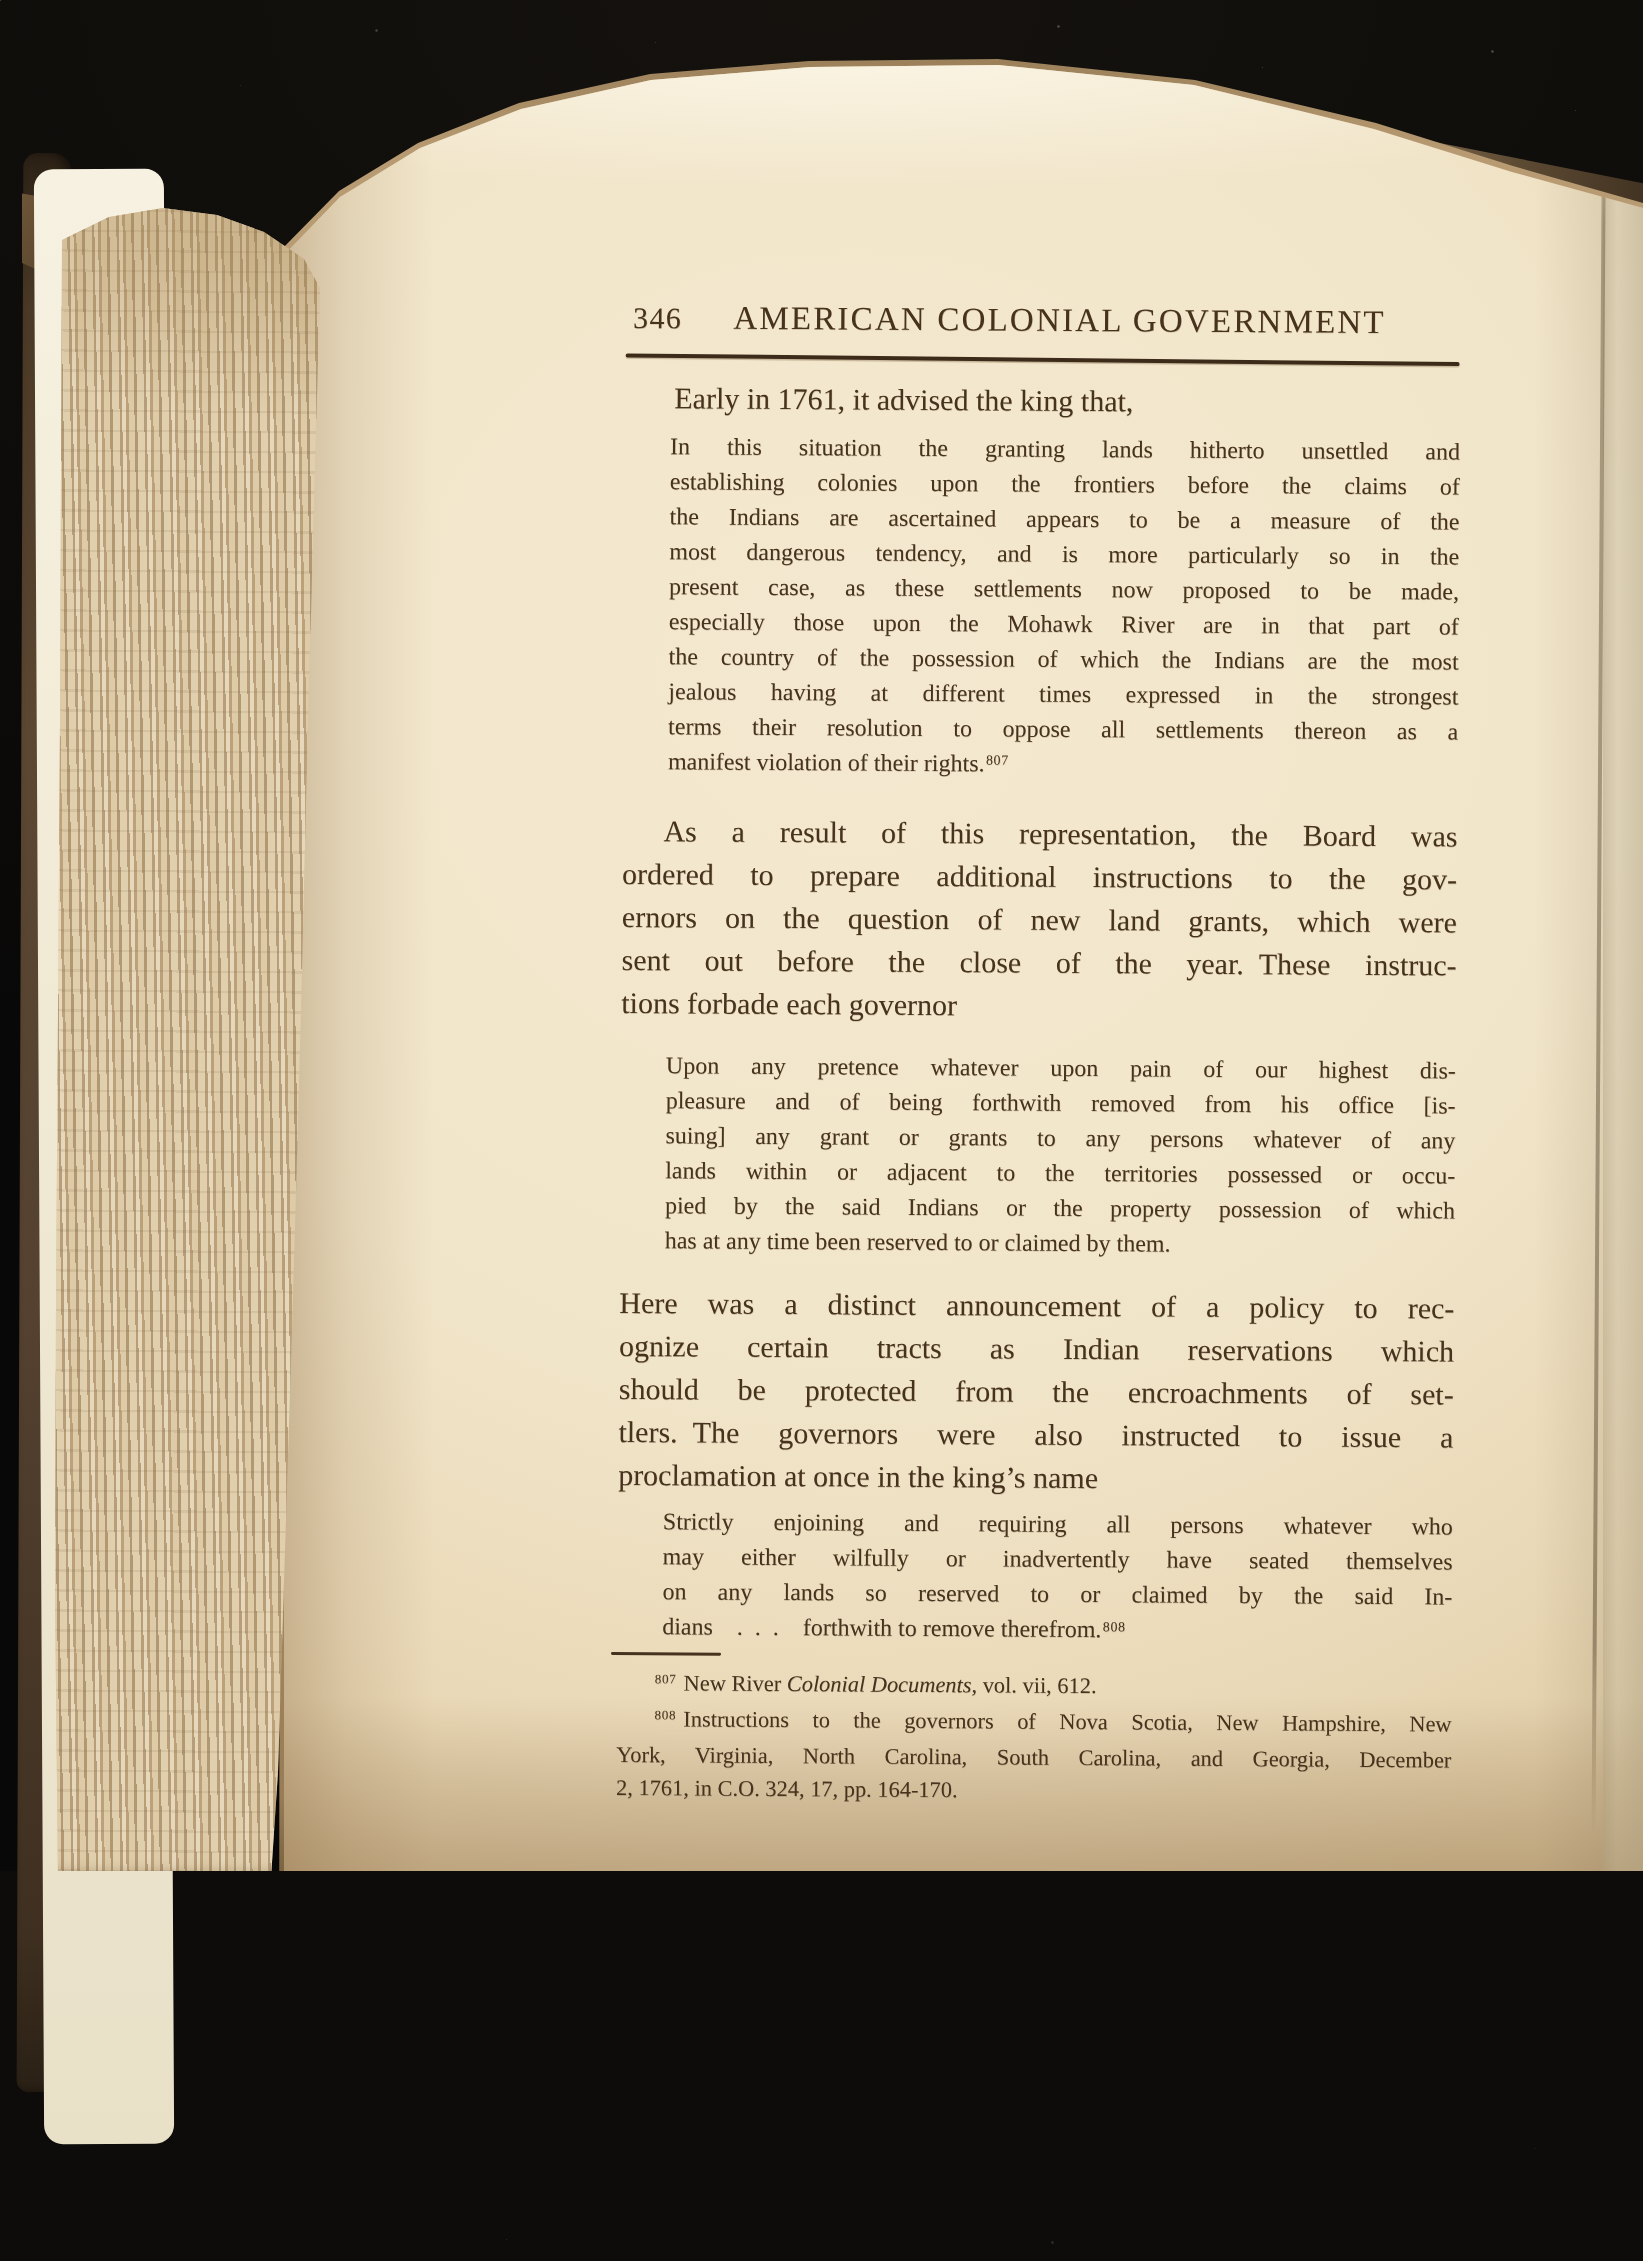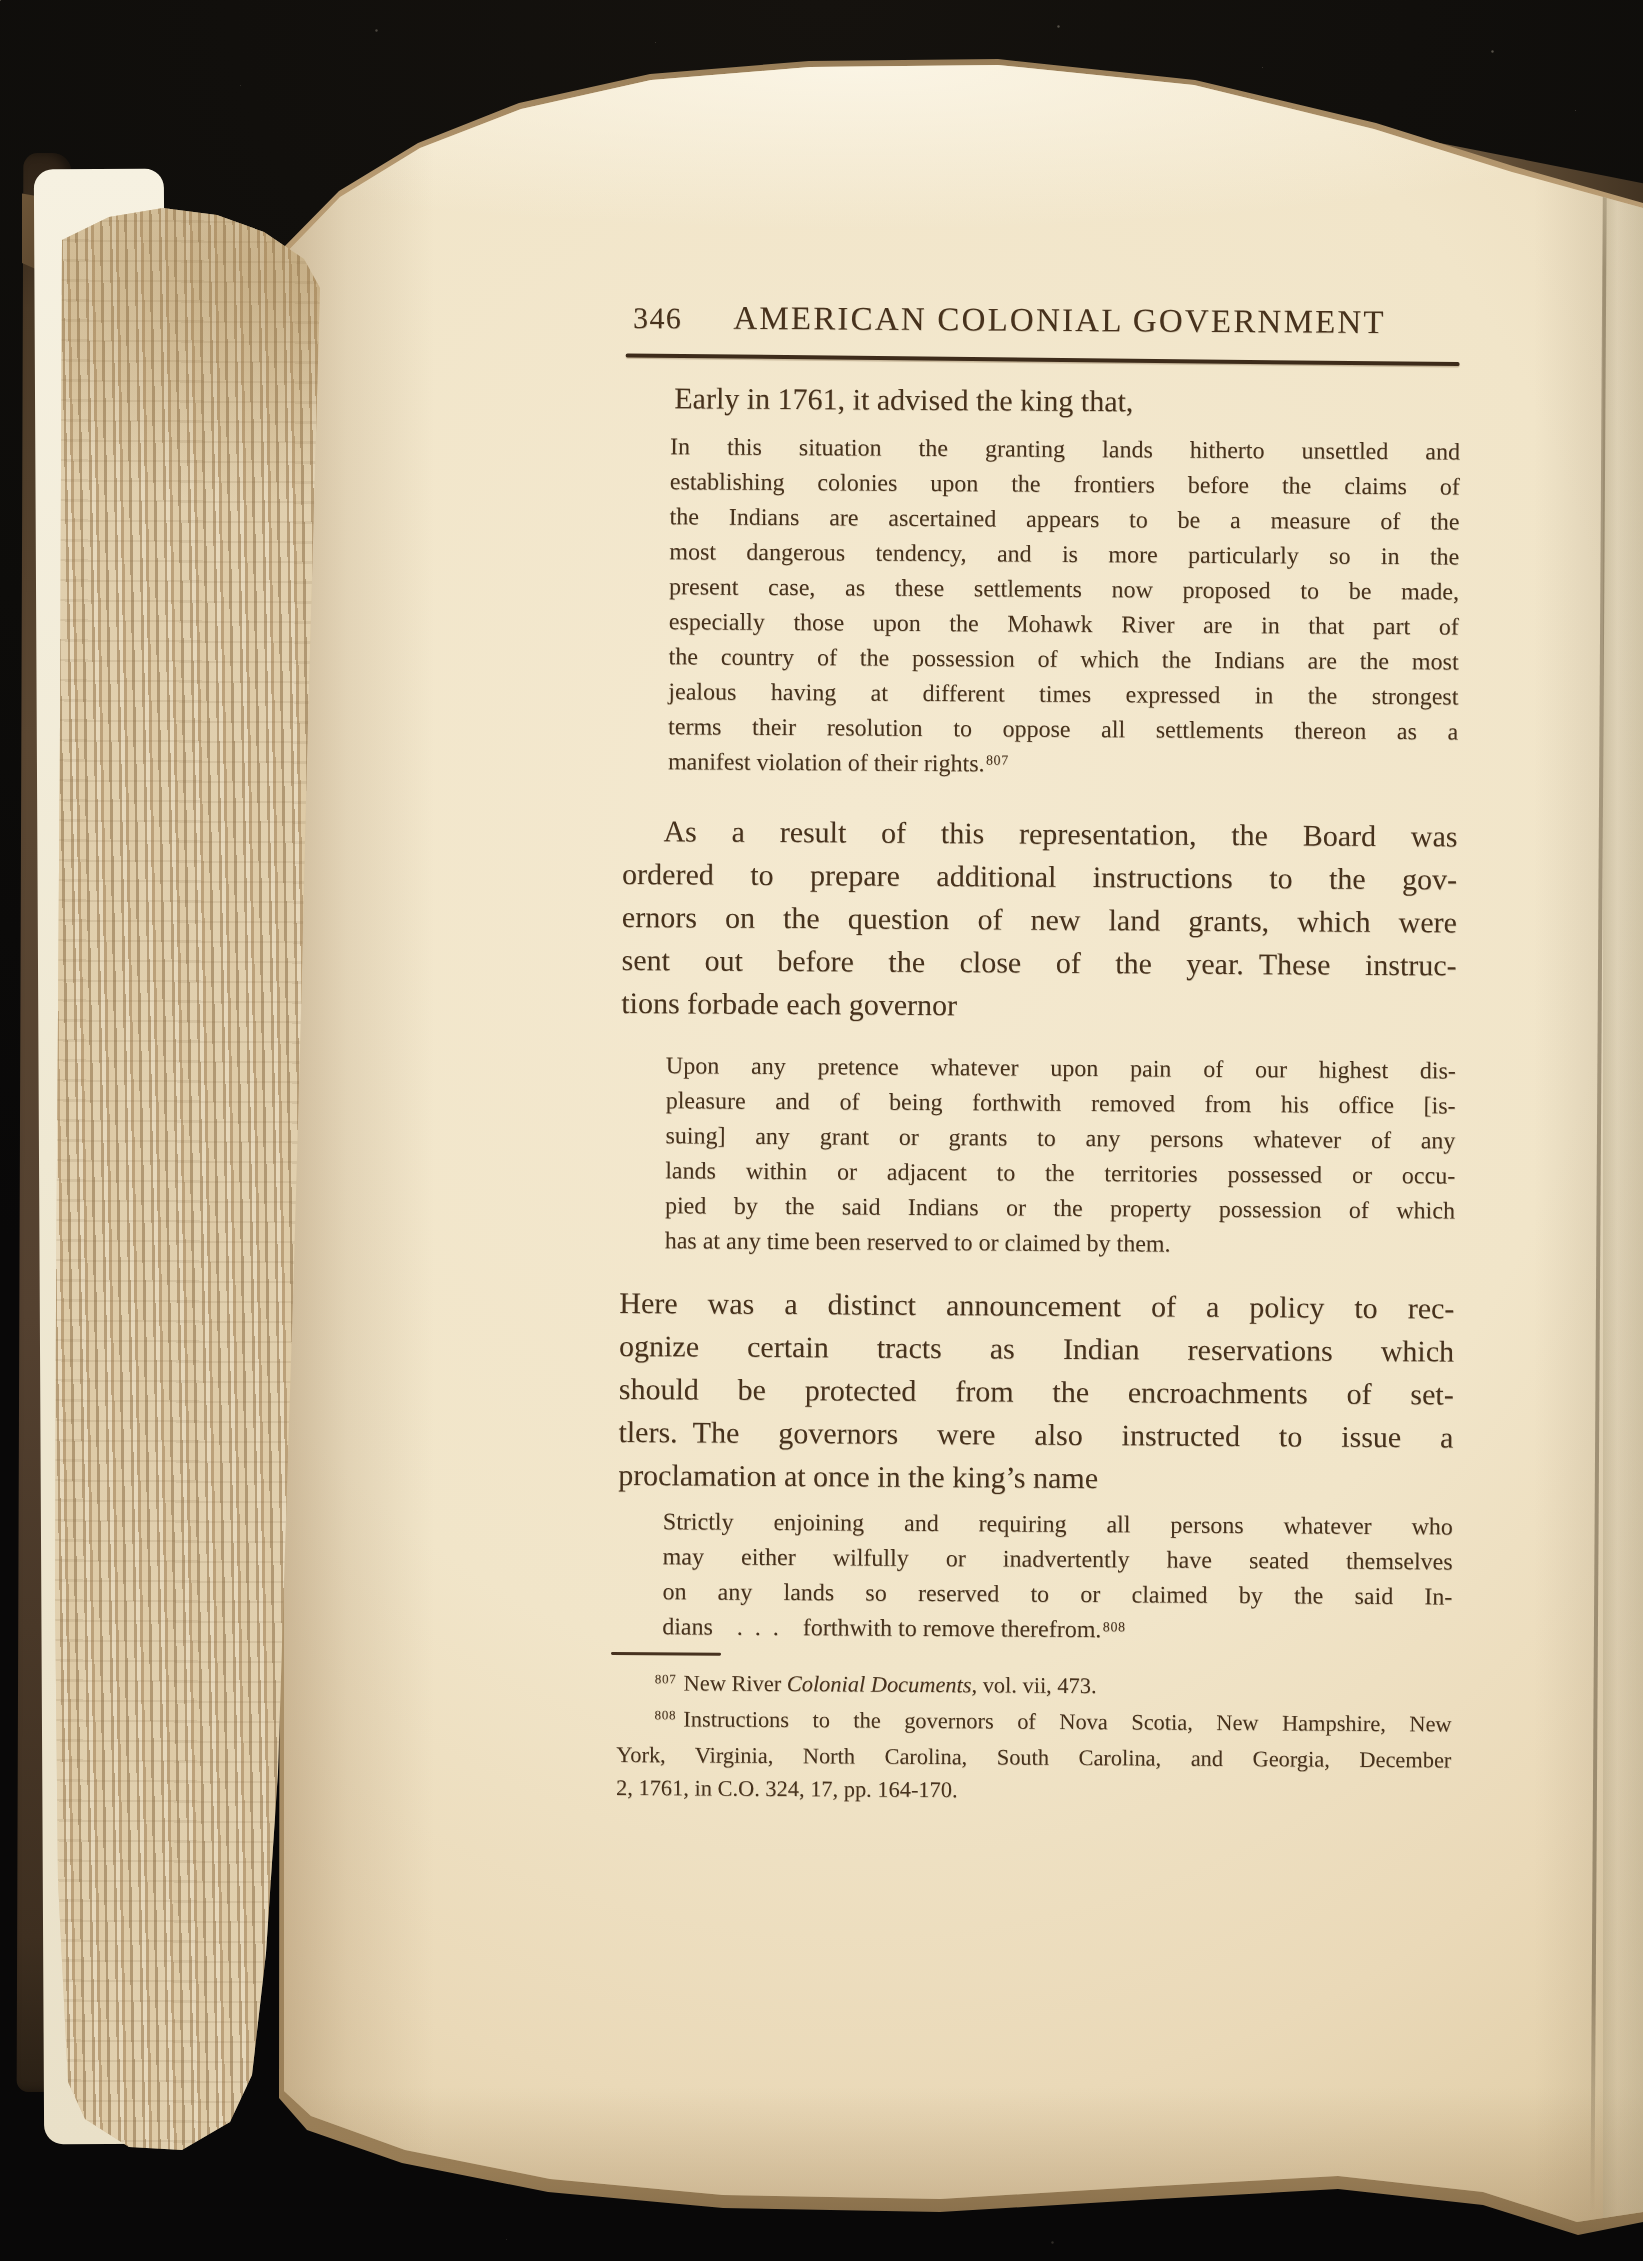--- a/index.html
+++ b/index.html
@@ -2,21 +2,21 @@
 <html style="font-size:11.6px"><head>
 <meta charset="utf-8">
 <style>
   html, body { margin: 0; padding: 0; }
   body {
     width: 1643px; height: 2261px;
     background: #0d0c0a;
     overflow: hidden;
     font-family: "Liberation Serif", "DejaVu Serif", serif;
   }
-  .scene { position: absolute; inset: 0; width: 1643px; height: 2261px;
+  .scene { position: absolute; inset: 0; width: 1643px; height: 1871px;
     background: radial-gradient(120% 60% at 50% 0%, #15120e 0%, #0d0c0a 60%, #090808 100%);
   }
 
   
   .specks { position: absolute; left: 0; top: 0; width: 1.4px; height: 1.4px; border-radius: 50%;
     background: rgba(205,195,175,.38);
     box-shadow:
       376px 30px 0 0.7px rgba(210,200,180,.30),
       655px 42px 0 0 rgba(210,200,180,.25),
       1058px 26px 0 0.7px rgba(220,210,190,.33),
@@ -218,21 +218,21 @@
       <div class="line just">Strictly enjoining and requiring all persons whatever who</div>
         <div class="line just">may either wilfully or inadvertently have seated themselves</div>
         <div class="line just">on any lands so reserved to or claimed by the said In-</div>
         <div class="line last"><span>dians . . . forthwith to remove therefrom.</span><span class="sup ref">808</span></div>
     </div>
 
     <div class="fn-rule"></div>
 
     <div class="fnotes">
       <div class="fnote">
-        <div class="line last fn-first"><span class="sup fnmark">807</span><span>New River </span><i>Colonial Documents</i><span>, vol. vii, 473.</span></div>
+        <div class="line last fn-first"><span class="sup fnmark">807</span><span>New River </span><i>Colonial Documents</i><span>, vol. vii, 612.</span></div>
       </div>
       <div class="fnote">
         <div class="line just fn-first"><span class="sup fnmark">808</span><span>Instructions to the governors of Nova Scotia, New Hampshire, New</span></div>
         <div class="line just">York, Virginia, North Carolina, South Carolina, and Georgia, December</div>
         <div class="line last">2, 1761, in C.O. 324, 17, pp. 164-170.</div>
       </div>
     </div>
 
   </div>
 </div>

